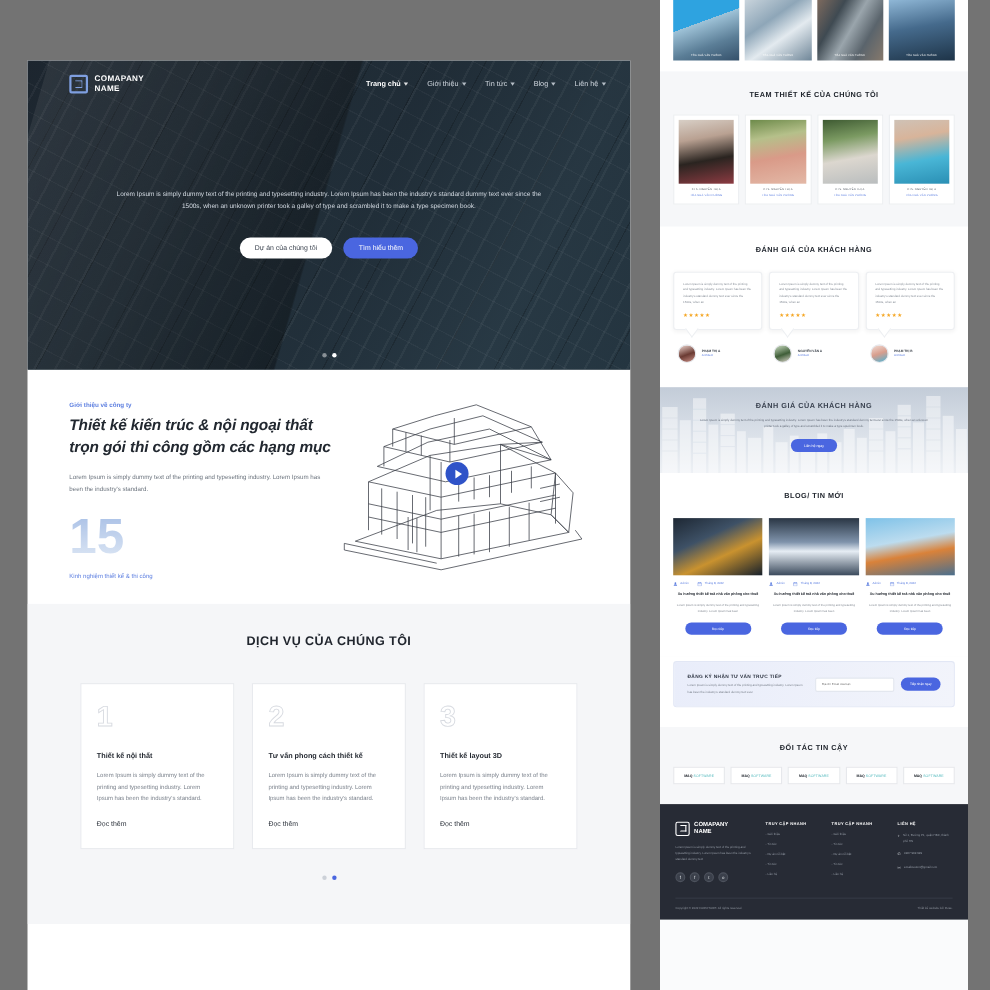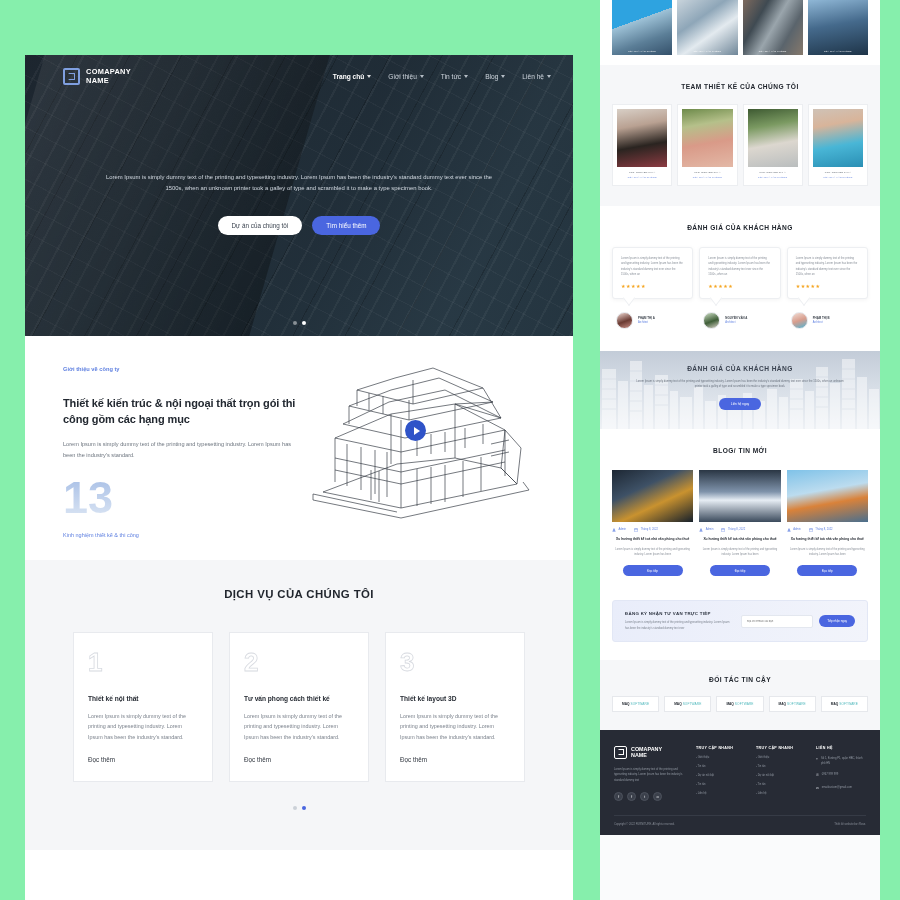--- a/index.html
+++ b/index.html
@@ -3,21 +3,21 @@
 <meta charset="utf-8">
 <style>
   * { box-sizing: border-box; margin:0; padding:0; }
   html,body { width:900px; height:900px; }
   body {
     font-family: "Liberation Sans", sans-serif;
     background:#a8b0bb;
     overflow:hidden;
     position:relative;
   }
-  .stage { position:absolute; inset:0; background:#86efac; }
+  .stage { position:absolute; inset:0; background:#737373; }
 
   
   .col-left {
     position:absolute; left:25px; top:55px; width:548px; height:845px;
     background:#fff; overflow:hidden;
   }
 
   
   .hero {
     position:relative; height:281px; width:100%;
@@ -68,21 +68,21 @@
   .btn-light { background:#fff; color:#3c4450; }
   .btn-blue { background:#4a66e0; color:#fff; }
   .dots { position:absolute; left:0; right:0; bottom:11px; display:flex; justify-content:center; gap:5px; z-index:5; }
   .dot { width:4px;height:4px;border-radius:50%;background:rgba(255,255,255,.45); }
   .dot.on { background:#fff; }
 
   
   .intro { display:flex; padding:30px 38px 22px; gap:8px; }
   .intro-left { width:238px; flex:none; }
   .eyebrow { color:#5d7fe0; font-size:5.7px; font-weight:bold; }
-  .intro-h { font-size:11px; font-weight:bold; color:#222830; line-height:1.42; margin-top:24px; letter-spacing:-.1px;}
+  .intro-h { font-size:14px; font-weight:bold; color:#222830; line-height:1.42; margin-top:5px; letter-spacing:-.1px;font-style:italic;}
   .intro-p { font-size:5.6px; color:#6d757f; line-height:1.95; margin-top:12px; }
   .bignum {
     font-size:45px; font-weight:bold; line-height:.95; margin-top:16px;
     color:#b9cbe8;
     background:linear-gradient(180deg,#a9c0e6,#dce6f4);
     -webkit-background-clip:text; background-clip:text; -webkit-text-fill-color:transparent;
   }
   .bignum-cap { color:#5d7fe0; font-size:5.5px; margin-top:12px; }
   .intro-right { flex:1; position:relative; }
   .sketch { position:absolute; left:-4px; top:-6px; width:230px; height:160px; }
@@ -260,21 +260,21 @@
         <span class="dot"></span>
         <span class="dot on"></span>
       </div>
     </div>
 
     <div class="intro">
       <div class="intro-left">
         <div class="eyebrow">Giới thiệu về công ty</div>
         <div class="intro-h">Thiết kế kiến trúc &amp; nội ngoại thất trọn gói thi công gồm các hạng mục</div>
         <div class="intro-p">Lorem Ipsum is simply dummy text of the printing and typesetting industry. Lorem Ipsum has been the industry's standard.</div>
-        <div class="bignum">13</div>
+        <div class="bignum">15</div>
         <div class="bignum-cap">Kinh nghiệm thiết kế &amp; thi công</div>
       </div>
       <div class="intro-right">
         <svg class="sketch" viewBox="0 0 230 160">
           <g fill="none" stroke="#3a3f48" stroke-width="0.7">
             <path d="M18 132 L96 148 L212 124 L196 108 L150 98 L92 104 Z"></path>
             <path d="M30 78 L96 92 L200 70 L150 44 L86 54 Z"></path>
             <path d="M30 78 L30 122 M96 92 L96 148 M200 70 L200 116 M86 54 L86 104 M150 44 L150 98"></path>
             <path d="M38 64 L100 78 L196 58 L140 30 L84 42 Z"></path>
             <path d="M44 46 L104 60 L188 42 L134 18 L86 30 Z"></path>

